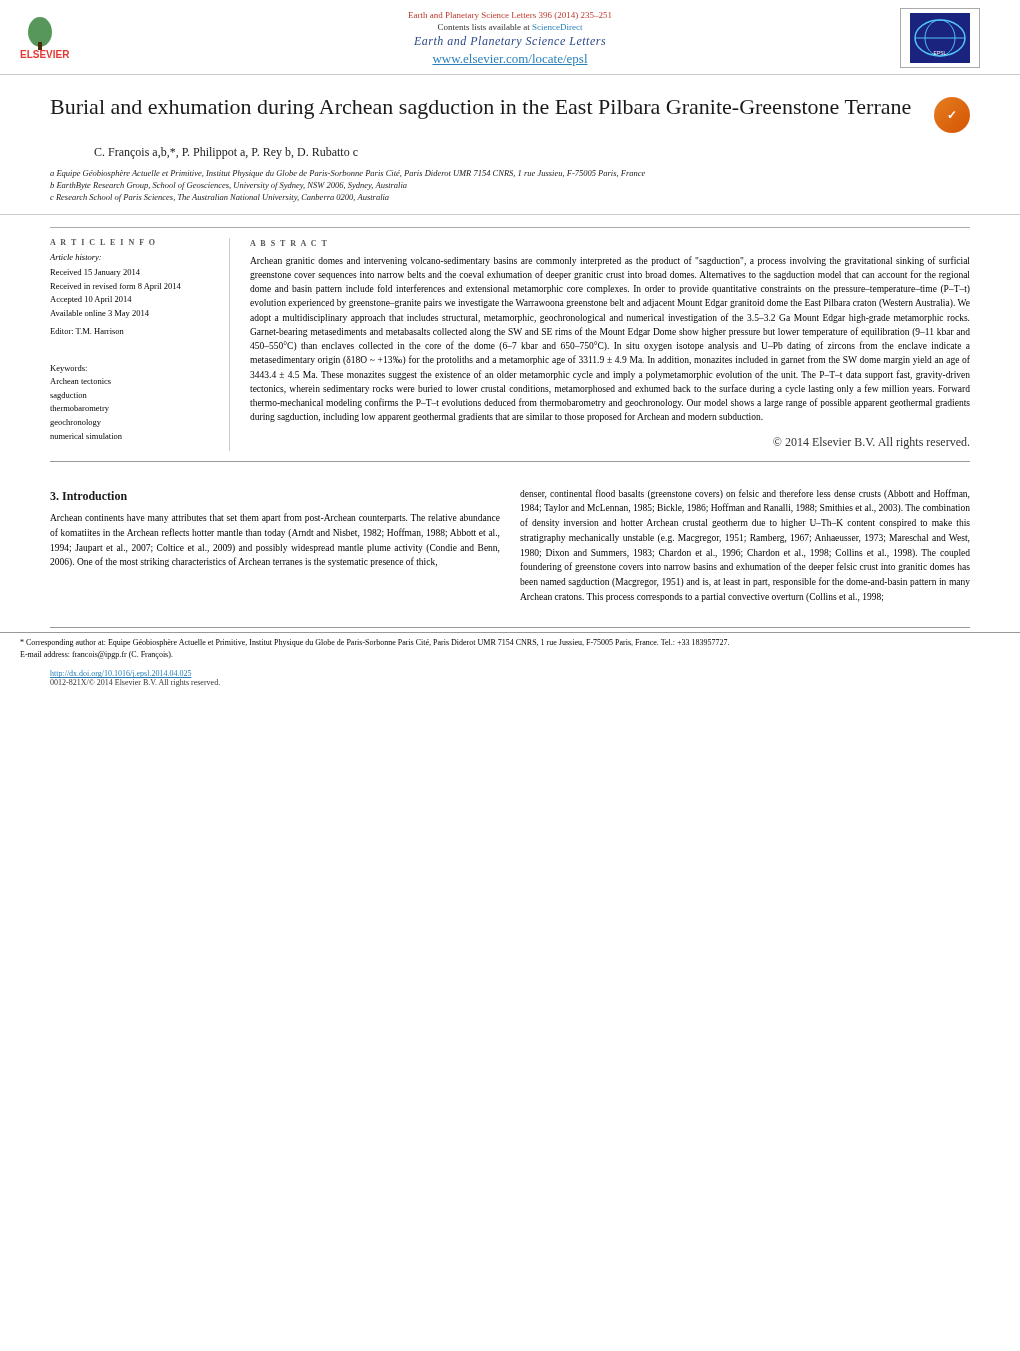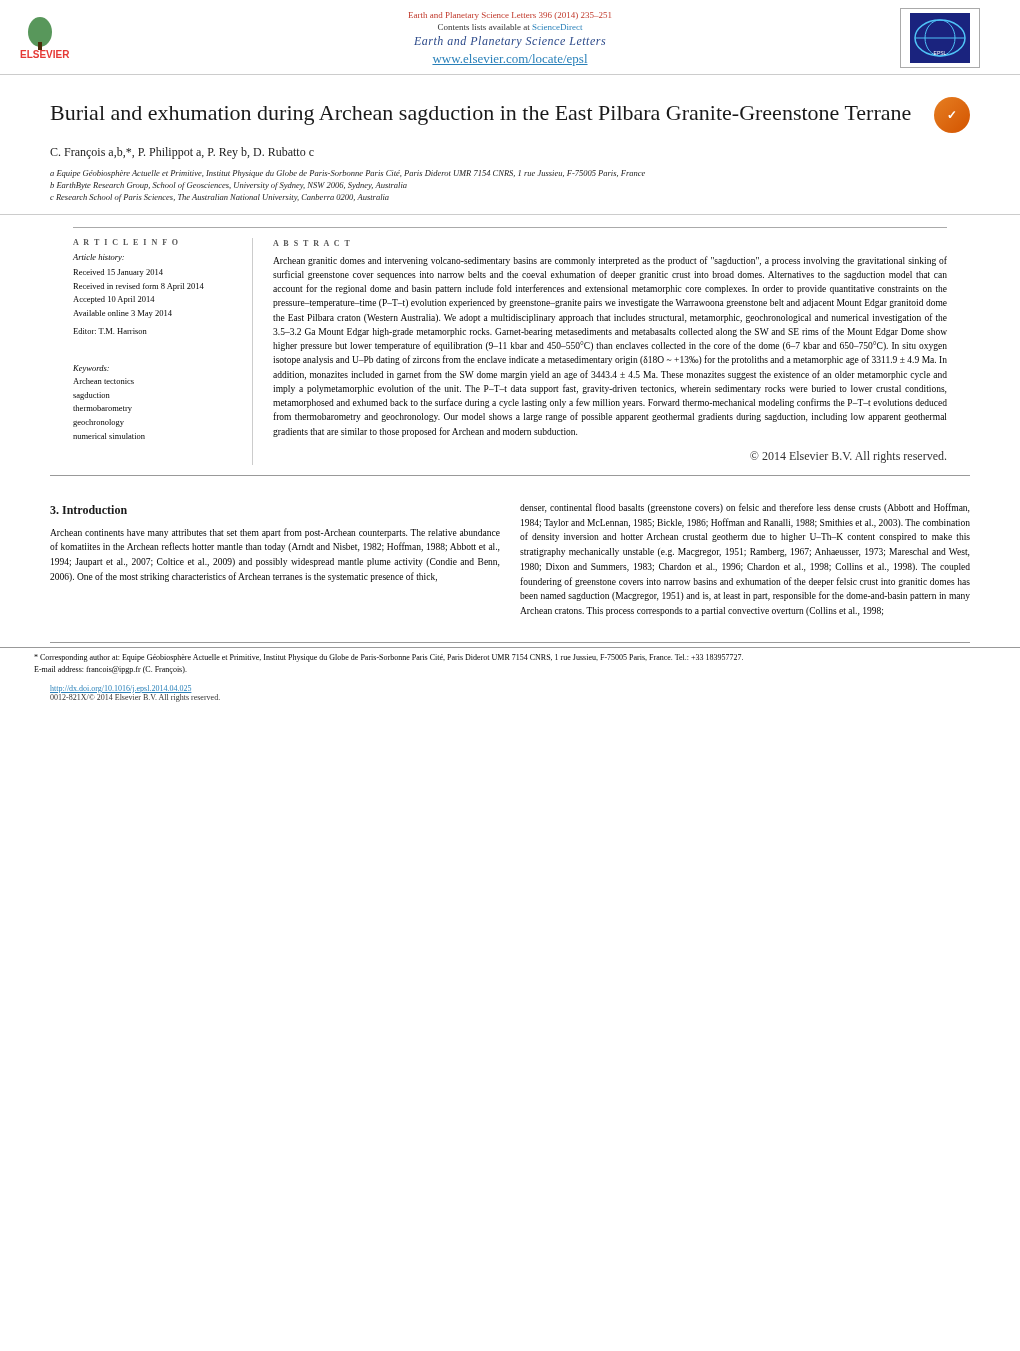--- a/index.html
+++ b/index.html
@@ -68,21 +68,21 @@
       padding: 2px;
     }
 
     
     .article-header-section {
       padding: 18px 50px 10px 50px;
       border-bottom: 1px solid #ccc;
     }
     .crossmark-row {
       display: flex;
-      align-items: center;
+      align-items: flex-start;
       justify-content: space-between;
     }
     .article-title {
       font-size: 22px;
       font-family: 'Times New Roman', serif;
       font-weight: normal;
       color: #1a1a1a;
       line-height: 1.3;
       flex: 1;
       margin-right: 20px;
@@ -98,32 +98,33 @@
       color: white;
       font-size: 14px;
       font-weight: bold;
       flex-shrink: 0;
       margin-top: 4px;
     }
     .authors-line {
       margin-top: 12px;
       font-size: 12px;
       color: #1a1a1a;
+      margin-left: 44px;
     }
     .affiliation-block {
       margin-top: 8px;
       font-size: 8.5px;
       font-style: italic;
       color: #222;
       line-height: 1.4;
     }
 
     
     .article-body {
-      padding: 0 73px;
+      padding: 0 50px;
     }
     .article-info-abstract {
       display: flex;
       margin-top: 12px;
       border-top: 1px solid #aaa;
       padding-top: 10px;
       gap: 20px;
     }
     .article-info-col {
       width: 180px;
@@ -188,21 +189,21 @@
       margin-bottom: 8px;
     }
     .divider-line {
       border: none;
       border-top: 1px solid #999;
       margin: 8px 0;
     }
 
     
     .footnote-section {
-      padding: 4px 50px 4px 34px;
+      padding: 4px 50px 4px 20px;
       border-top: 1px solid #999;
       font-size: 8px;
       line-height: 1.5;
     }
     .doi-footer {
       padding: 4px 50px 8px 50px;
       font-size: 8px;
       color: #333;
     }
   </style>
@@ -265,21 +266,21 @@
         <div class="section-label">A R T I C L E   I N F O</div>
         <div class="info-dates">
           <div style="font-style:italic; margin-bottom:2px;">Article history:</div>
           <div>Received 15 January 2014</div>
           <div>Received in revised form 8 April 2014</div>
           <div>Accepted 10 April 2014</div>
           <div>Available online 3 May 2014</div>
           <div style="margin-top:4px;">Editor: T.M. Harrison</div>
         </div>
         <div>
-          <div style="font-style:italic; margin-bottom:2px;margin-top:25px;">Keywords:</div>
+          <div style="margin-bottom:2px;margin-top:25px;">Keywords:</div>
           <div class="keywords-list">
             <div>Archean tectonics</div>
             <div>sagduction</div>
             <div>thermobarometry</div>
             <div>geochronology</div>
             <div>numerical simulation</div>
           </div>
         </div>
       </div>
 

